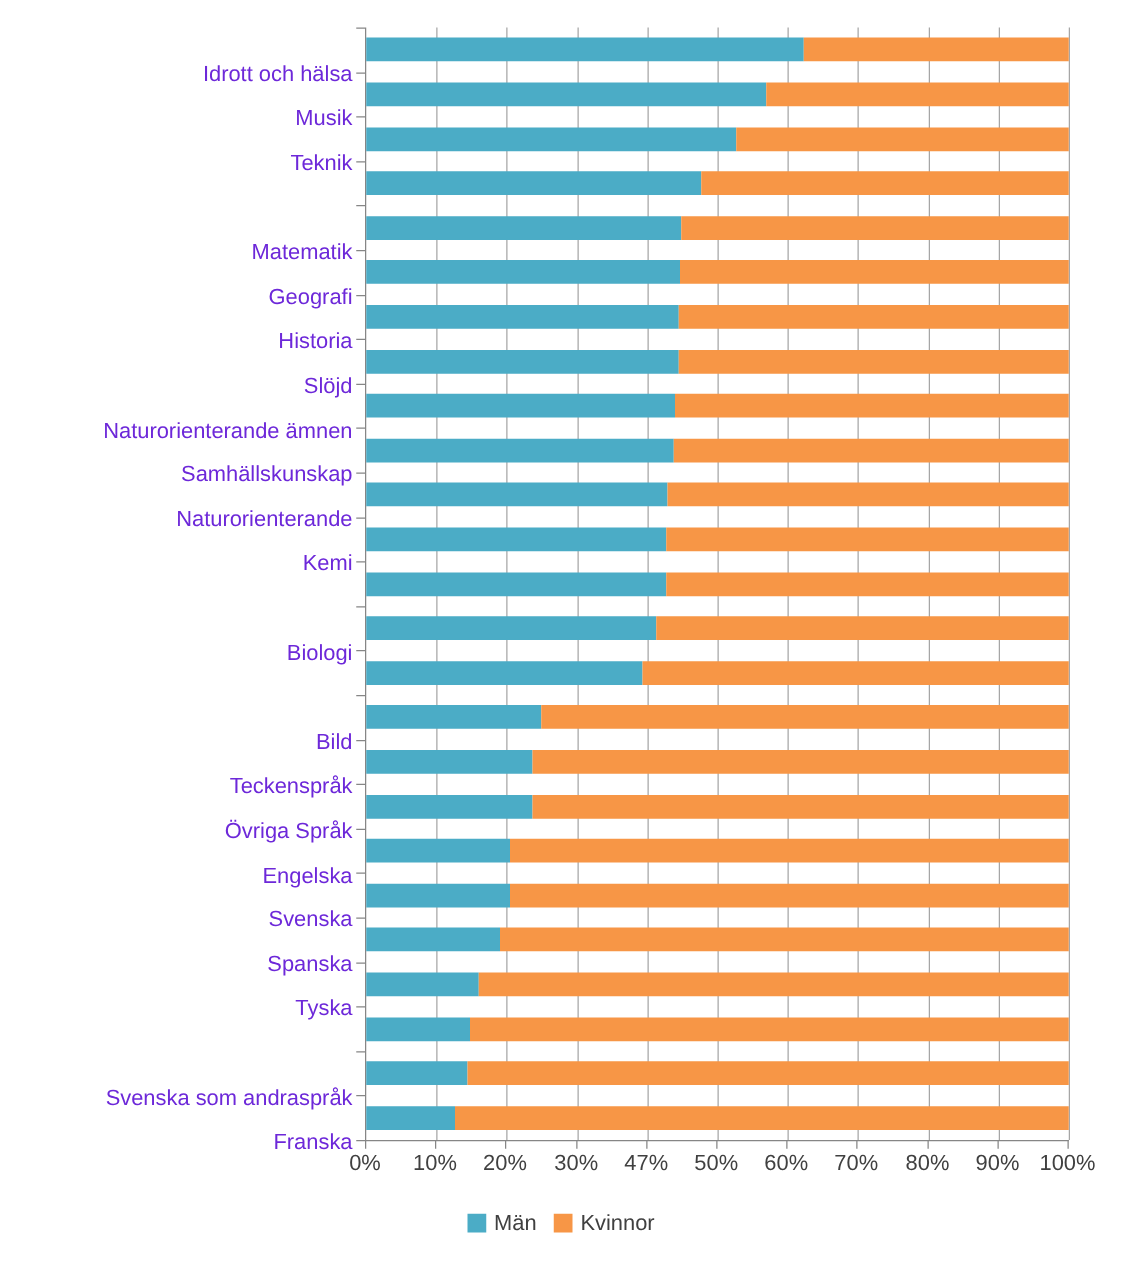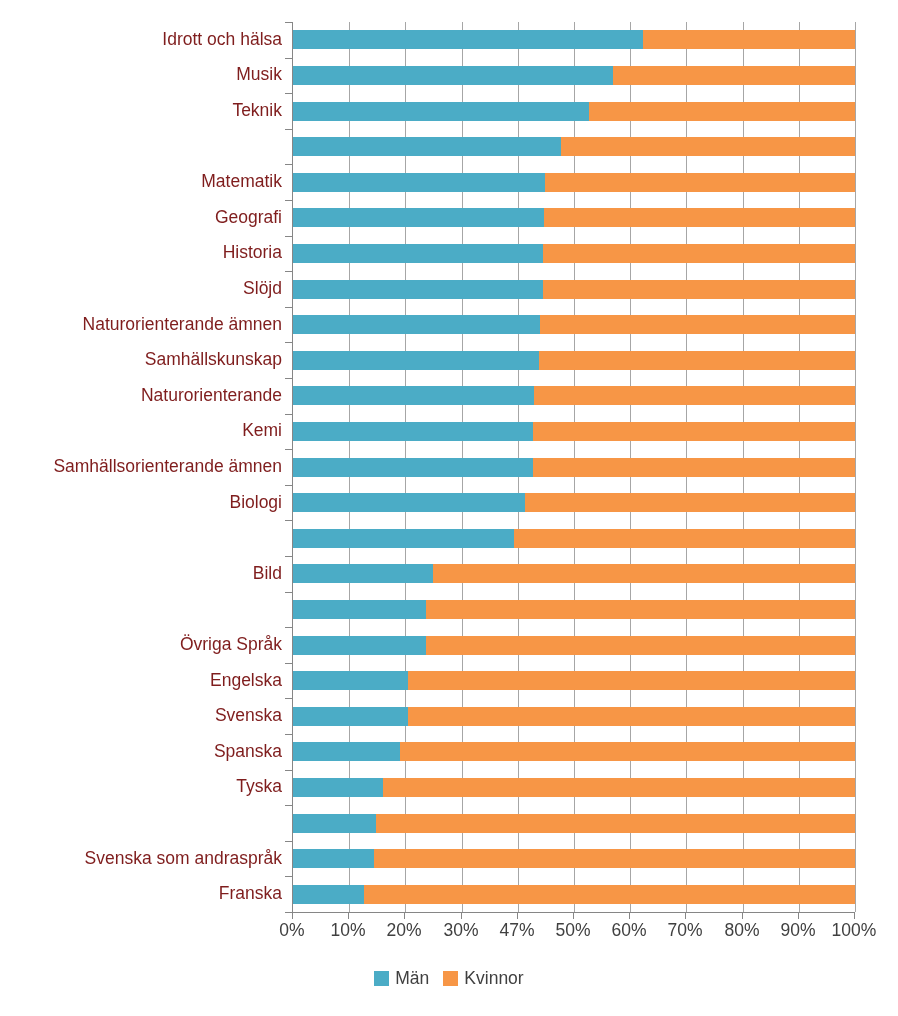--- a/index.html
+++ b/index.html
@@ -89,24 +89,25 @@
   }
 
   
   .cat-label {
     position: absolute;
     right: 0;
     width: 282px;
     text-align: right;
     font-size: 17.5px;
     line-height: 1;
-    color: #7f1d1d;
+    color: #6d28d9;
     white-space: nowrap;
     padding-right: 10px;
     box-sizing: border-box;
+    margin-top: 20px;
   }
   #y-labels {
     position: absolute;
     left: 0;
     top: 0;
     width: 292px;
     height: 1016px;
   }
 
   
@@ -159,23 +160,23 @@
       <div class="cat-label" style="top: 66.4px;">Musik</div>
       <div class="cat-label" style="top: 102px;">Teknik</div>
       <div class="cat-label" style="top: 173.2px;">Matematik</div>
       <div class="cat-label" style="top: 208.8px;">Geografi</div>
       <div class="cat-label" style="top: 244.4px;">Historia</div>
       <div class="cat-label" style="top: 280px;">Slöjd</div>
       <div class="cat-label" style="top: 315.6px;">Naturorienterande ämnen</div>
       <div class="cat-label" style="top: 351.2px;">Samhällskunskap</div>
       <div class="cat-label" style="top: 386.8px;">Naturorienterande</div>
       <div class="cat-label" style="top: 422.4px;">Kemi</div>
-      <div class="cat-label" style="top: 458px;">Samhällsorienterande ämnen</div>
       <div class="cat-label" style="top: 493.6px;">Biologi</div>
       <div class="cat-label" style="top: 564.8px;">Bild</div>
+      <div class="cat-label" style="top: 600.4px;">Teckenspråk</div>
       <div class="cat-label" style="top: 636px;">Övriga Språk</div>
       <div class="cat-label" style="top: 671.6px;">Engelska</div>
       <div class="cat-label" style="top: 707.2px;">Svenska</div>
       <div class="cat-label" style="top: 742.8px;">Spanska</div>
       <div class="cat-label" style="top: 778.4px;">Tyska</div>
       <div class="cat-label" style="top: 849.6px;">Svenska som andraspråk</div>
       <div class="cat-label" style="top: 885.2px;">Franska</div>
     </div>
 
   <div class="plot-area" id="plot-area">

